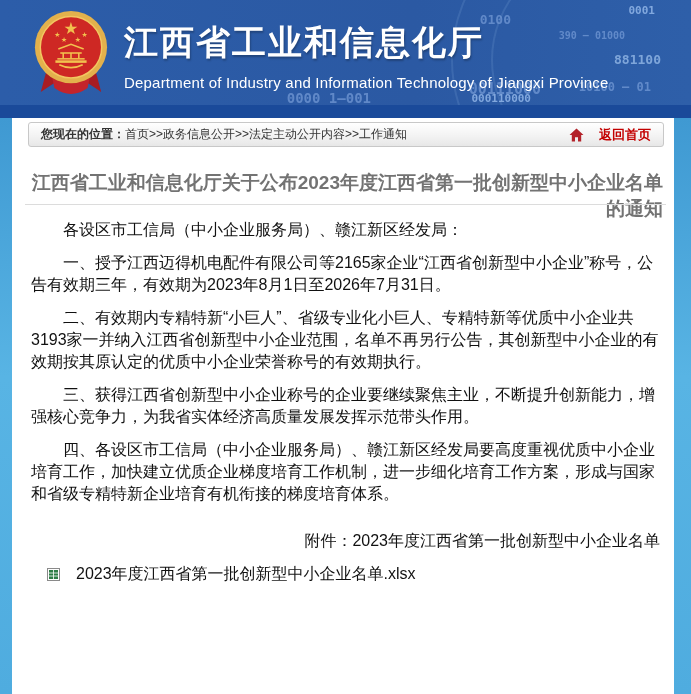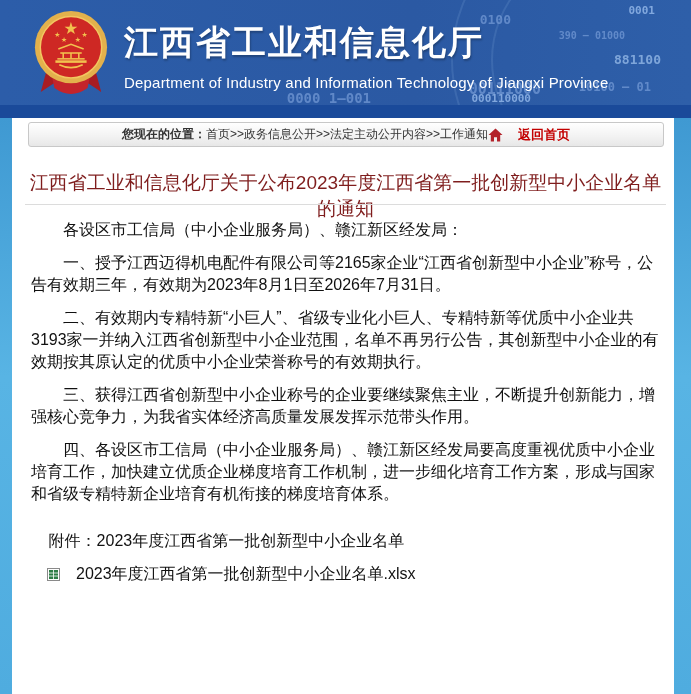--- a/index.html
+++ b/index.html
@@ -33,40 +33,40 @@
   
   .side-stripe { position: absolute; top: 118px; height: 576px;
     background: linear-gradient(180deg, #3f99d2 0%, #58b4e4 45%, #4facdf 100%); }
   .side-stripe.left  { left: 0;  width: 12px; }
   .side-stripe.right { right: 0; width: 17px; }
 
   
   .breadcrumb-bar { position: absolute; top: 122px; left: 28px; width: 636px; height: 25px;
     border: 1px solid #c8c8c8; border-radius: 3px;
     background: linear-gradient(180deg, #ffffff 0%, #f2f2f2 60%, #e7e7e7 100%);
-    display: flex; align-items: center; justify-content: center; padding: 0 12px; font-size: 12px; color: #333; }
+    display: flex; align-items: center; justify-content: space-between; padding: 0 12px; font-size: 12px; color: #333; }
   .crumbs { display: flex; align-items: center; white-space: nowrap; }
   .crumb-label { font-weight: bold; color: #333; }
   .crumb-path { color: #333; cursor: pointer; }
   .return-home { display: flex; align-items: center; gap: 15px; cursor: pointer; }
   .return-home-text { color: #c30000; font-weight: bold; font-size: 13px; }
 
   
   .eye-protect { position: absolute; top: 152px; right: 32px; display: flex; align-items: center; font-size: 12px; color: #333; }
   .eye-protect .swatch { width: 14px; height: 12px; border: 1px solid #222; margin-left: -1px; cursor: pointer; display: inline-block; }
 
   
-  .article-title { position: absolute; top: 170px; left: 28px; width: 635px; text-align: center;
-    font-size: 19px; font-weight: normal; color: #7f1d1d; line-height: 26px; }
+  .article-title { position: absolute; top: 170px; left: 28px; width: 635px; text-align: right;
+    font-size: 19px; font-weight: bold; color: #737373; line-height: 26px; }
   .title-divider { position: absolute; top: 204px; left: 25px; width: 641px; border-top: 1px solid #dcdcdc; }
 
   .article-body { position: absolute; top: 219px; left: 31px; width: 629px;
     font-size: 16px; line-height: 22px; color: #111; }
   .article-body p { margin: 0 0 11px; text-indent: 2em; }
-  .attachment-label { margin-top: 25px !important; text-indent: 1.1em !important; }
+  .attachment-label { margin-top: 25px !important; text-indent: 1.1em !important; text-align: right; }
   .attachment-row { display: flex; align-items: center; gap: 16px; padding-left: 16px; margin-top: 7px;
     font-size: 16px; color: #111; cursor: pointer; }
 </style>
 </head>
 <body>
 
 <div class="page">
 
   <div class="site-header">
     <div class="globe-circle gc1"></div>

